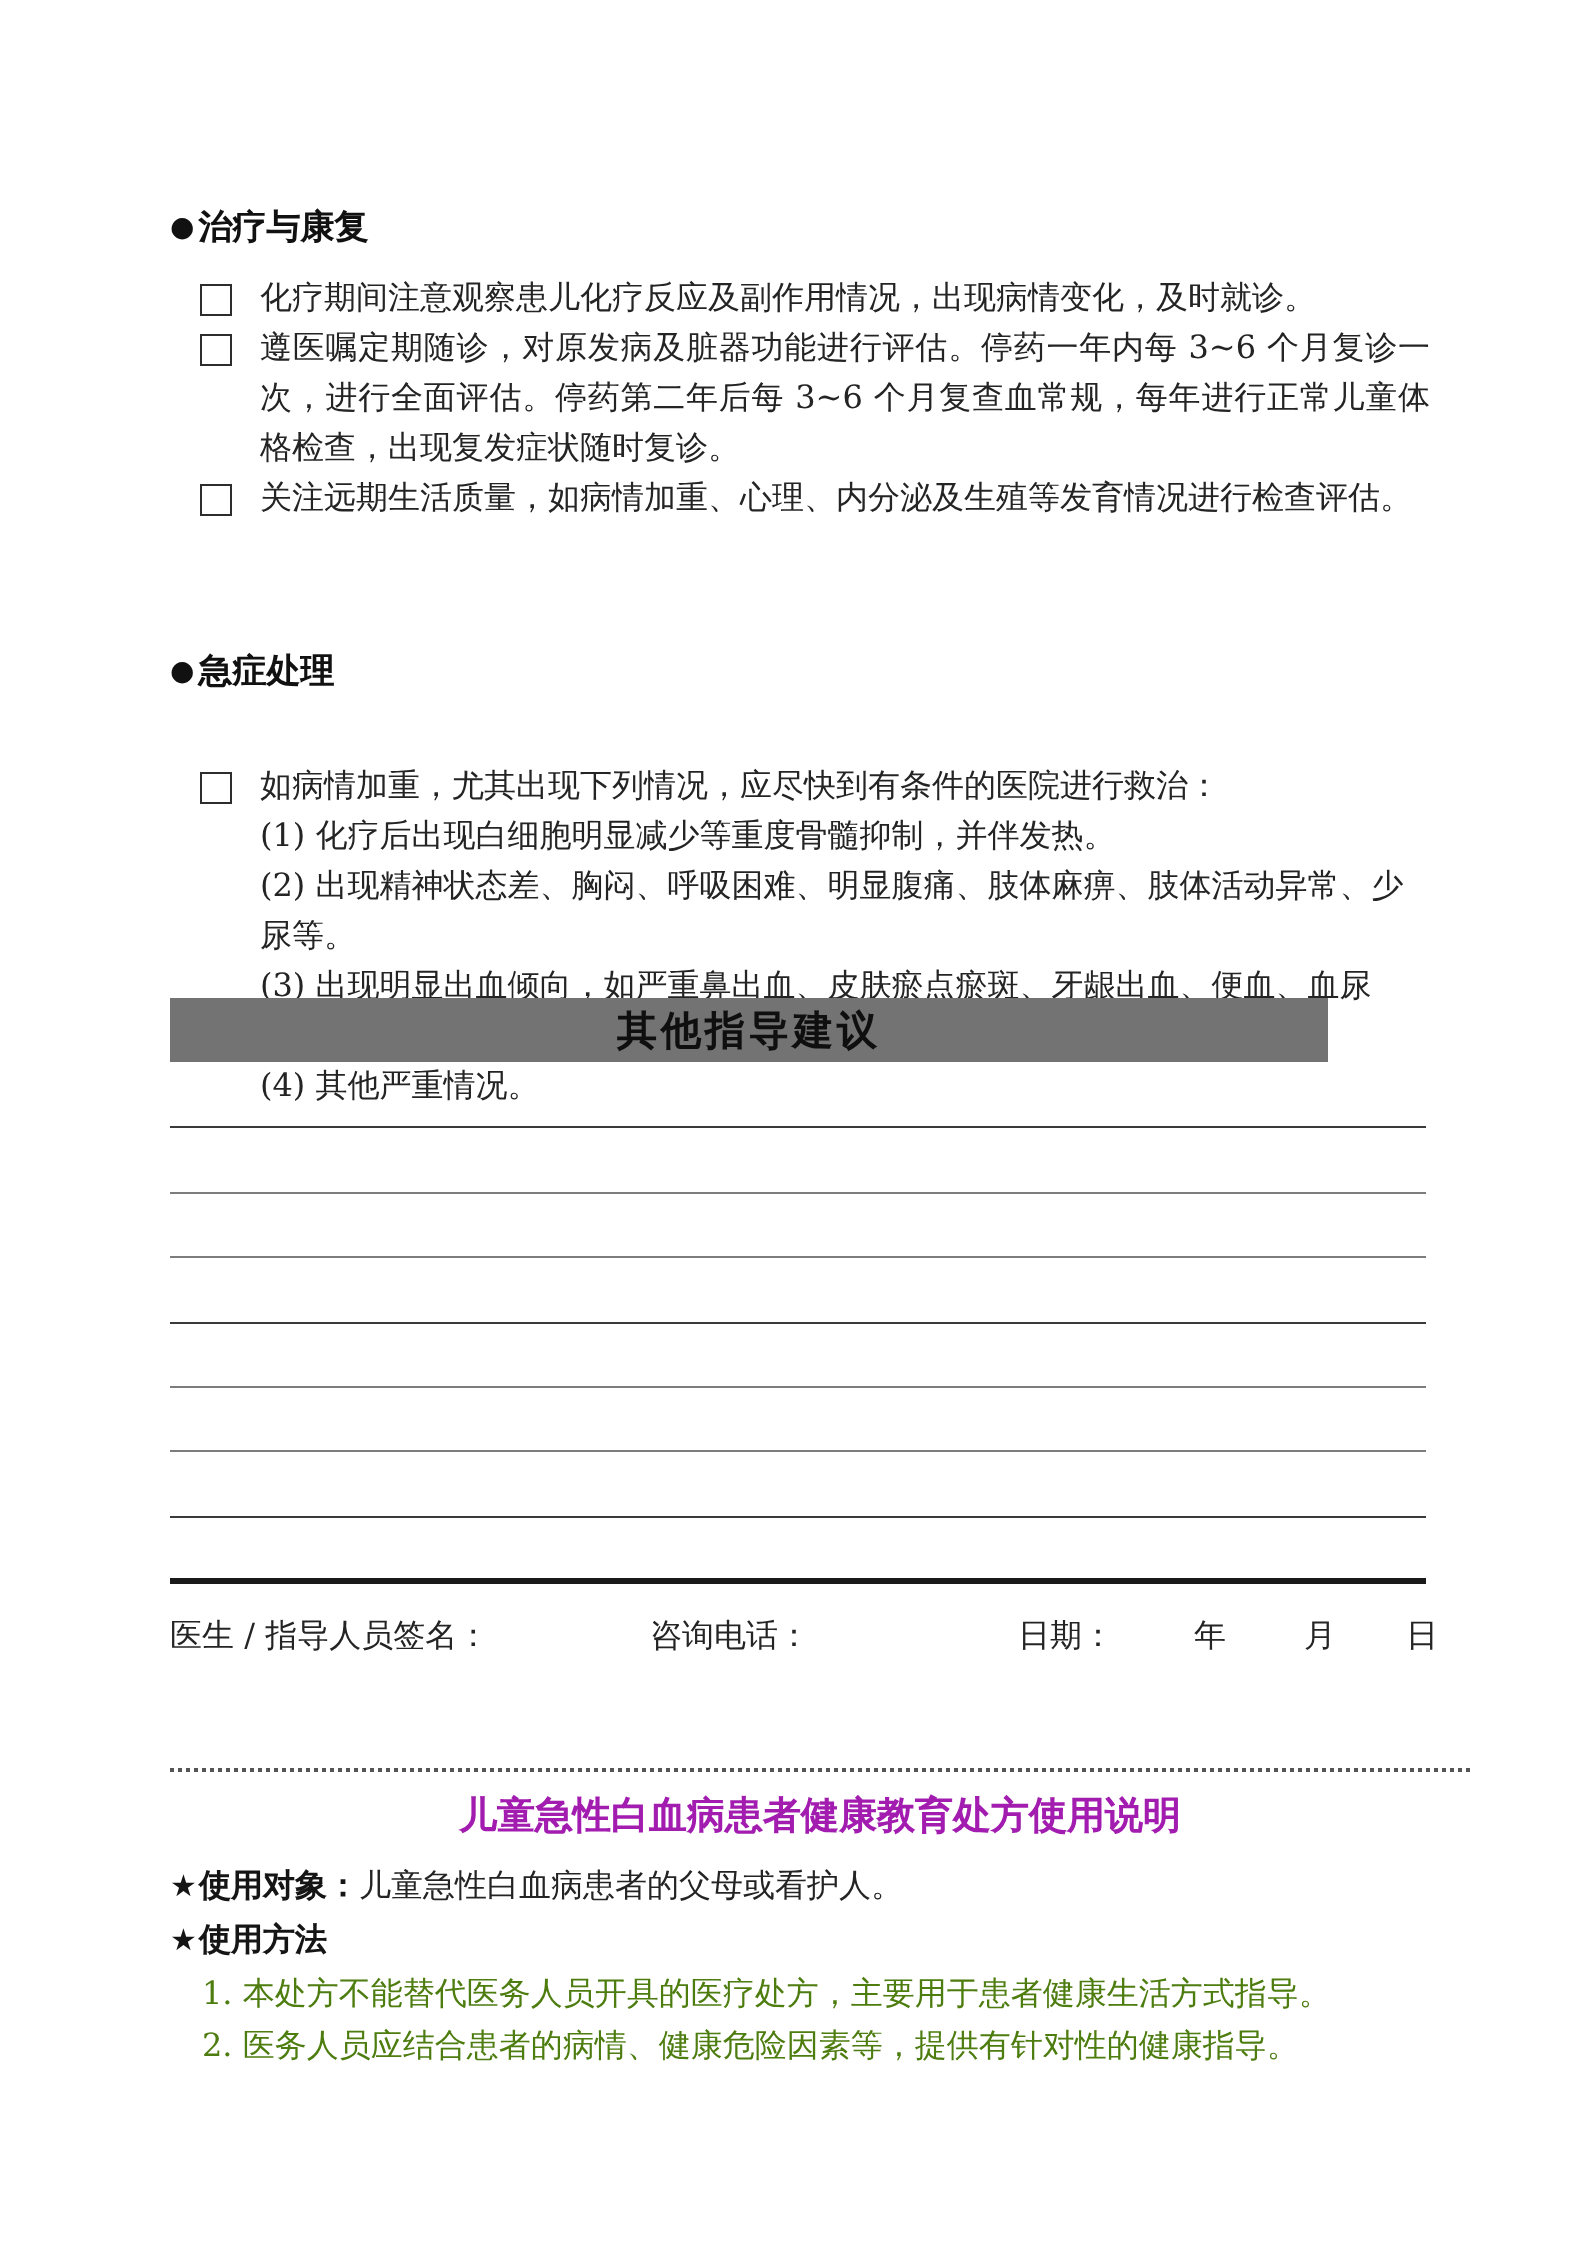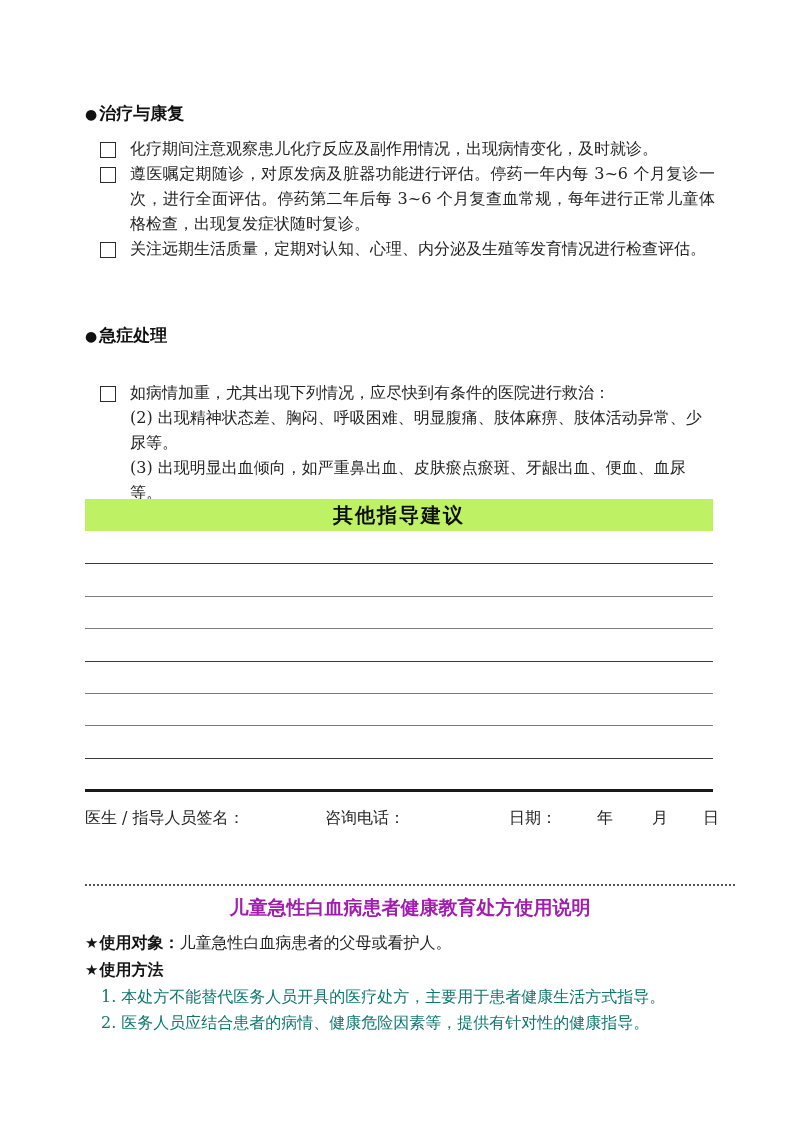--- a/index.html
+++ b/index.html
@@ -39,22 +39,22 @@
     flex:1;
     font-size:16px;
     line-height:25px;
     text-align:justify;
     color:#242424;
   }
   .subline { text-align:left; }
 
   
   .banner {
-    left:85px; top:499px; width:628px; height:32px;
-    background:#bef264;
+    left:85px; top:499px; width:579px; height:32px;
+    background:#737373;
     display:flex; align-items:center; justify-content:center;
   }
   .banner-title {
     font-family:"DejaVu Sans", sans-serif;
     font-weight:bold; font-size:20px; color:#0f0f0f;
     letter-spacing:2px;
   }
 
   
   .rule { left:85px; width:628px; height:0; border-top:1.6px solid #3a3a3a; }
@@ -70,21 +70,21 @@
   
   .usage-title {
     left:85px; top:895px; width:650px;
     text-align:center;
     font-family:"DejaVu Sans", sans-serif;
     font-weight:bold; font-size:19px; color:#a21caf;
   }
   .usage-line { left:85px; width:650px; font-size:16px; color:#242424; white-space:nowrap; }
   .usage-label { font-weight:bold; font-family:"DejaVu Sans", sans-serif; color:#151515; }
   .star { font-size:15px; margin-right:1px; }
-  .usage-item { left:101px; width:640px; font-size:16px; color:#0f766e; white-space:nowrap; }
+  .usage-item { left:101px; width:640px; font-size:16px; color:#4d7c0f; white-space:nowrap; }
 </style>
 </head>
 <body>
 
 <div class="abs sec-header" style="top:102px">
   <span class="bullet">●</span>
   <span>治疗与康复</span>
 </div>
 
 <div class="abs checklist" style="top:136px">
@@ -97,36 +97,37 @@
   <div class="check-item">
     <div class="cbx-col">
         <span class="cbx"></span>
       </div>
     <div class="ctext">遵医嘱定期随诊，对原发病及脏器功能进行评估。停药一年内每 3~6 个月复诊一次，进行全面评估。停药第二年后每 3~6 个月复查血常规，每年进行正常儿童体格检查，出现复发症状随时复诊。</div>
   </div>
   <div class="check-item">
     <div class="cbx-col">
         <span class="cbx"></span>
       </div>
-    <div class="ctext">关注远期生活质量，定期对认知、心理、内分泌及生殖等发育情况进行检查评估。</div>
+    <div class="ctext">关注远期生活质量，如病情加重、心理、内分泌及生殖等发育情况进行检查评估。</div>
   </div>
 </div>
 
 <div class="abs sec-header" style="top:324px">
   <span class="bullet">●</span>
   <span>急症处理</span>
 </div>
 
 <div class="abs checklist" style="top:380px">
   <div class="check-item">
     <div class="cbx-col">
         <span class="cbx"></span>
       </div>
     <div class="ctext">
       <div>如病情加重，尤其出现下列情况，应尽快到有条件的医院进行救治：</div>
+      <div class="subline">(1) 化疗后出现白细胞明显减少等重度骨髓抑制，并伴发热。</div>
       <div class="subline">(2) 出现精神状态差、胸闷、呼吸困难、明显腹痛、肢体麻痹、肢体活动异常、少尿等。</div>
       <div class="subline">(3) 出现明显出血倾向，如严重鼻出血、皮肤瘀点瘀斑、牙龈出血、便血、血尿等。</div>
       <div class="subline">(4) 其他严重情况。</div>
     </div>
   </div>
 </div>
 
 <div class="abs banner">
   <span class="banner-title">其他指导建议</span>
 </div>

